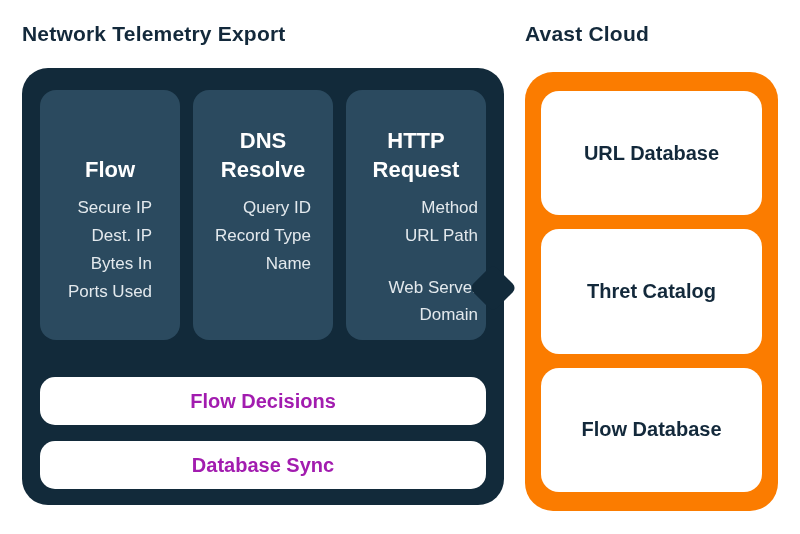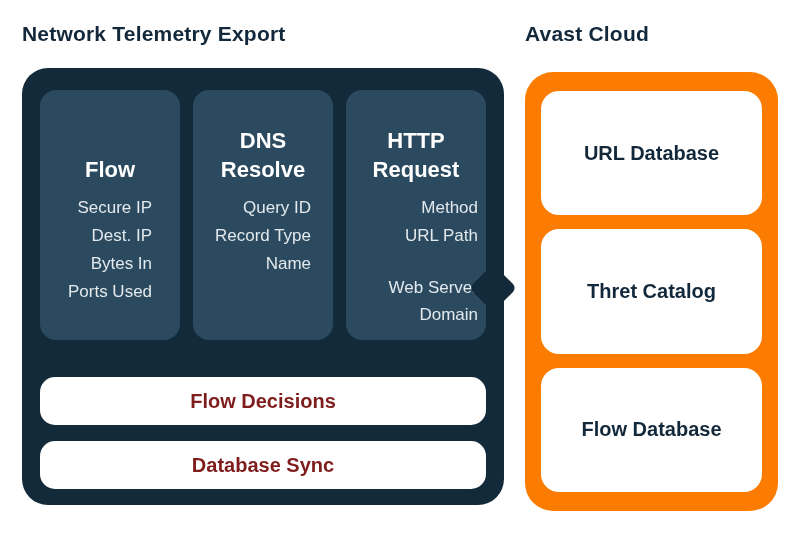--- a/index.html
+++ b/index.html
@@ -41,21 +41,21 @@
     height:70px;display:flex;align-items:flex-end;justify-content:center;
     text-align:center;color:#ffffff;font-weight:700;font-size:22px;line-height:1.32;
   }
   .card-items{margin-top:10px;text-align:center;color:#E3E9ED;font-size:17px;}
   .card-item{line-height:28px;text-align:right;}
   .col-http .card-item:nth-child(3){margin-top:24px;line-height:27px;}
 
   .bar{
     background:#ffffff;border-radius:15px;height:48px;
     display:flex;align-items:center;justify-content:center;
-    color:#7f1d1d;font-weight:700;font-size:20px;
+    color:#a21caf;font-weight:700;font-size:20px;
   }
   .bar-1{margin-top:37px;}
   .bar-2{margin-top:16px;text-align:center;}
 
   
   .orange-panel{
     position:absolute;left:525px;top:72px;width:253px;height:439px;
     background:#FB7C00;border-radius:28px;
     box-sizing:border-box;padding:19px 16px;
     display:flex;flex-direction:column;gap:14px;

